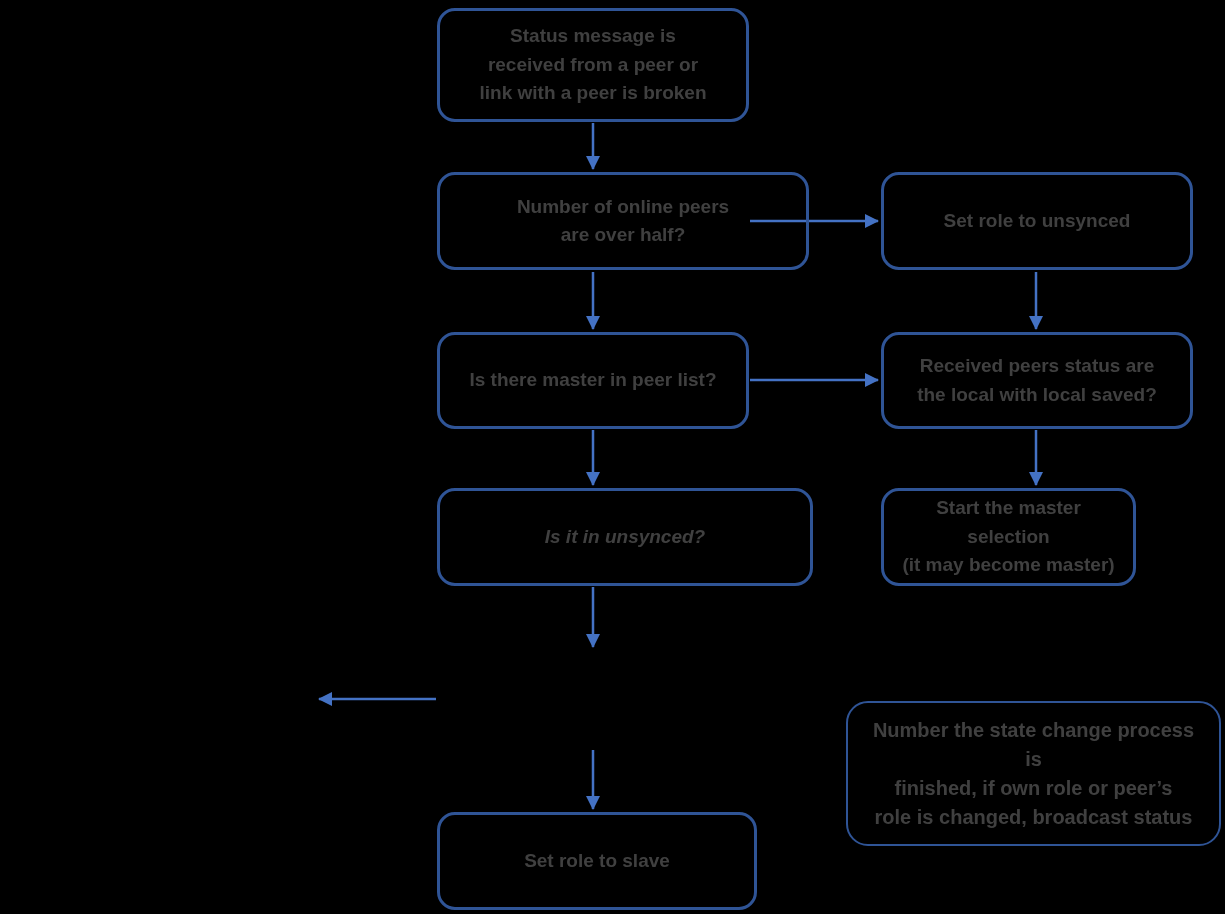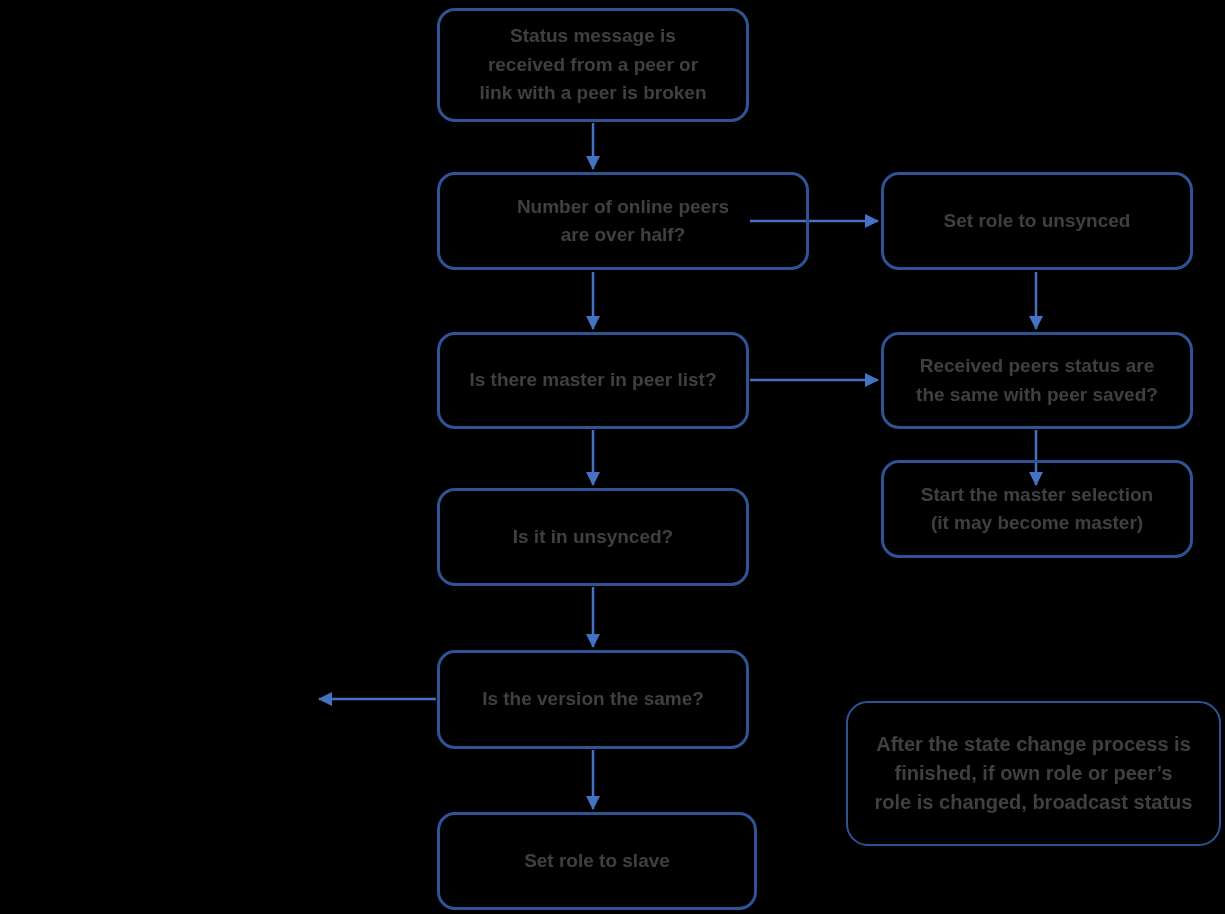--- a/index.html
+++ b/index.html
@@ -40,22 +40,22 @@
     font-size: 19px;
     line-height: 1.5;
     white-space: pre-line;
     padding: 4px 14px;
   }
   .n0 { left: 437px; top: 8px;   width: 312px; height: 114px; }
   .n1 { left: 437px; top: 172px; width: 372px; height: 98px;  }
   .n2 { left: 881px; top: 172px; width: 312px; height: 98px; text-align: center;  }
   .n3 { left: 437px; top: 332px; width: 312px; height: 97px;  }
   .n4 { left: 881px; top: 332px; width: 312px; height: 97px;  }
-  .n5 { left: 437px; top: 488px; width: 312px; height: 98px;  }
-  .n6 { left: 881px; top: 460px; width: 312px; height: 98px;  }
+  .n5 { left: 437px; top: 488px; width: 376px; height: 98px; font-style: italic;  }
+  .n6 { left: 881px; top: 488px; width: 255px; height: 98px;  }
   .n7 { left: 5px;   top: 650px; width: 311px; height: 99px;  }
   .n8 { left: 437px; top: 650px; width: 312px; height: 99px;  }
   .n9 { left: 437px; top: 812px; width: 320px; height: 98px;  }
   .note {
     left: 846px; top: 701px; width: 375px; height: 145px;
     border-width: 2.5px;
     border-radius: 22px;
     font-size: 20px;
     line-height: 1.45;
   }
@@ -97,40 +97,37 @@
   <div class="node n2">
     <span>Set role to unsynced</span>
   </div>
 
   <div class="node n3">
     <span>Is there master in peer list?</span>
   </div>
 
   <div class="node n4">
     <span>Received peers status are
-the same with peer saved?</span>
+the local with local saved?</span>
   </div>
 
   <div class="node n5">
     <span>Is it in unsynced?</span>
   </div>
 
   <div class="node n6">
     <span>Start the master selection
 (it may become master)</span>
   </div>
 
 
-  <div class="node n8">
-    <span>Is the version the same?</span>
-  </div>
 
   <div class="node n9">
     <span>Set role to slave</span>
   </div>
 
   <div class="node note">
-    <span>After the state change process is
+    <span>Number the state change process is
 finished, if own role or peer’s
 role is changed, broadcast status</span>
   </div>
 
 </div>
 
 </body></html>

